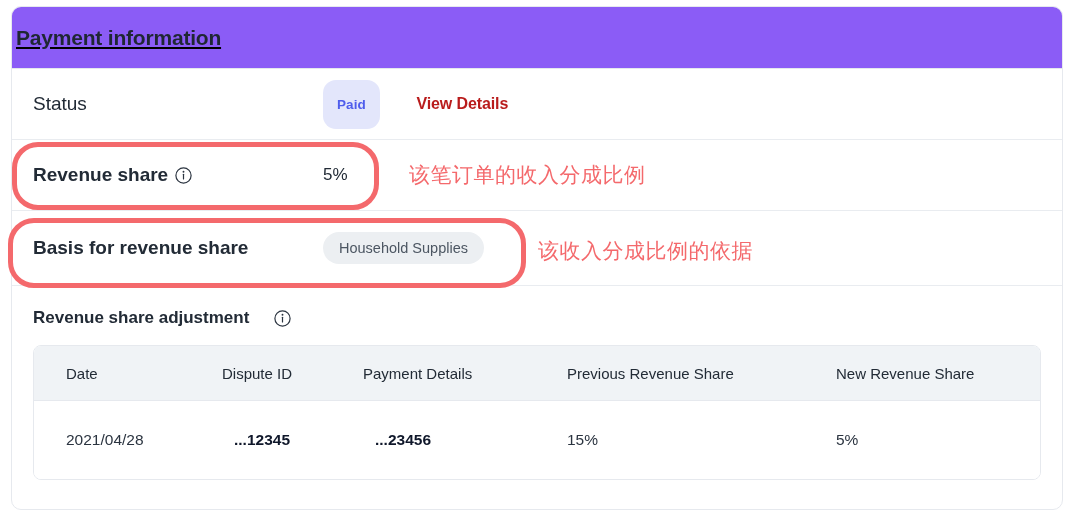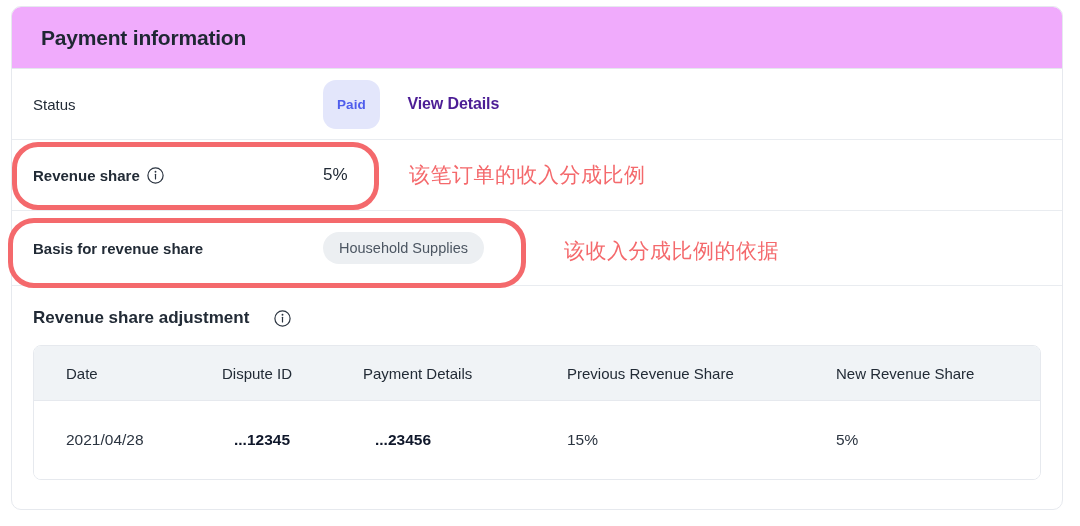--- a/index.html
+++ b/index.html
@@ -30,26 +30,27 @@
     height: 504px;
     background: #ffffff;
     border: 1px solid #e6e9ee;
     border-radius: 10px;
     box-sizing: border-box;
     overflow: hidden;
   }
 
   .card-header {
     height: 62px;
-    background: #f0abfc;
+    background: #8b5cf6;
     border-bottom: 1px solid #e4e8ed;
     display: flex;
     align-items: center;
-    padding-left: 29px;
-    box-sizing: border-box;
+    padding-left: 4px;
+    box-sizing: border-box;
+    text-decoration: underline;
   }
   .card-header-title {
     font-size: 21px;
     font-weight: bold;
     color: #1f2733;
     letter-spacing: -0.2px;
   }
 
   
   .info-row {
@@ -57,21 +58,21 @@
     align-items: center;
     height: 71px;
     border-bottom: 1px solid #e9ecf0;
     padding-left: 21px;
     box-sizing: border-box;
   }
   .info-row.row-basis {
     height: 75px;
   }
   .row-label {
-    font-size: 15px;
+    font-size: 19px;
     color: #222b36;
     display: flex;
     align-items: center;
     gap: 7px;
   }
   .row-label.bold {
     font-weight: bold;
   }
   .row-value {
     font-size: 17px;
@@ -104,24 +105,24 @@
     height: 25px;
     padding: 12px 14px;
     border-radius: 13px;
     background: #e3e6fb;
     color: #4f5dec;
     font-size: 13.5px;
     font-weight: bold;
     letter-spacing: 0.1px;
   }
   .link-view-details {
-    margin-left: 23px;
+    margin-left: 32px;
     font-size: 16px;
     font-weight: bold;
-    color: #4c1d95;
+    color: #b91c1c;
     text-decoration: none;
     letter-spacing: -0.1px;
   }
 
   .tag-chip {
     display: inline-flex;
     align-items: center;
     justify-content: center;
     height: 32px;
     padding: 0 16px;
@@ -205,21 +206,21 @@
 
   .anno-text {
     position: absolute;
     color: #f4696c;
     font-size: 21px;
     font-family: "DejaVu Sans", "Liberation Sans", sans-serif;
     white-space: nowrap;
     letter-spacing: 0.5px;
   }
   .anno-text-1 { left: 409px; top: 161px; }
-  .anno-text-2 { left: 564px; top: 237px; }
+  .anno-text-2 { left: 538px; top: 237px; }
 </style>
 </head>
 <body>
 
 <div class="stage">
 
   <div class="card">
 
     <div class="card-header">
       <div class="card-header-title">Payment information</div>

